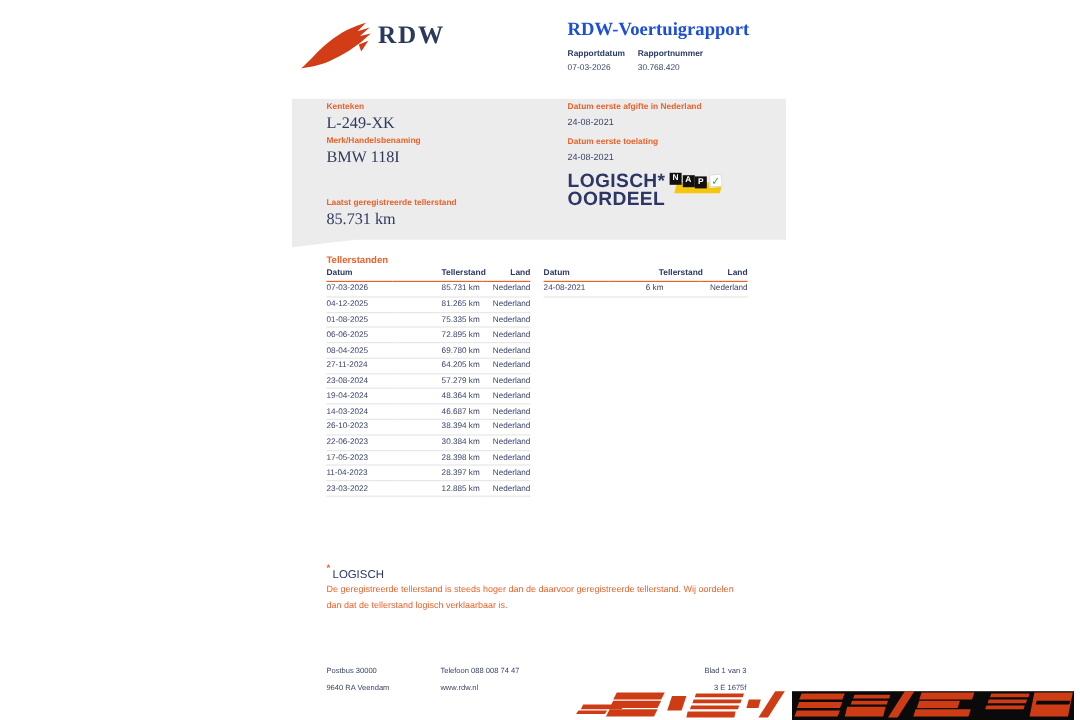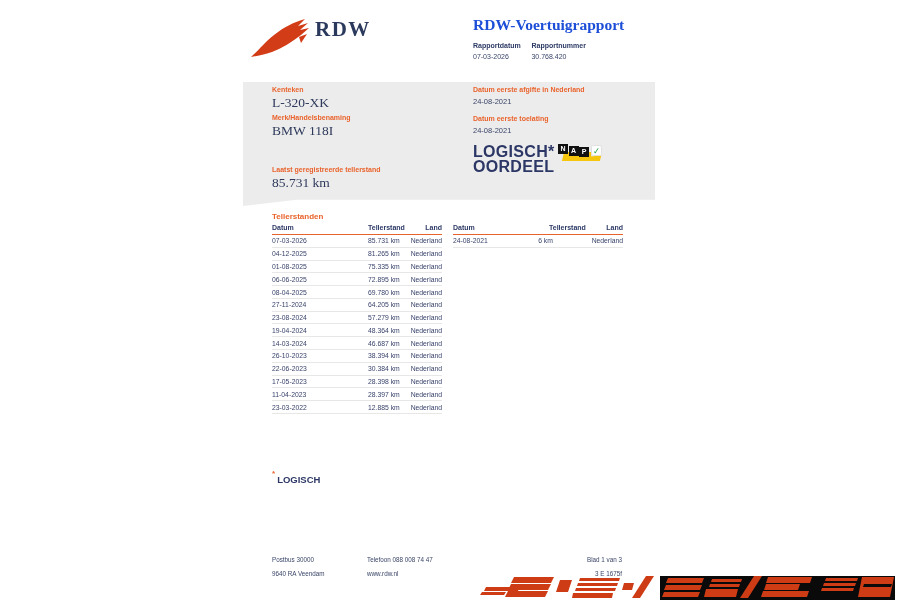--- a/index.html
+++ b/index.html
@@ -51,21 +51,21 @@
   .tbl th.h2 { text-align:right; }
   .tbl td { font-size:6.8px; color:#39436b; padding:2.4px 0; border-bottom:1px solid #e7e7e7; }
   .tbl td.c1 { padding-left:41px; }
   .tbl td.c2 { text-align:right; }
   .tbl-right td.c1 { padding-left:0; text-align:center; }
   col.w0 { width:55px; } col.w1 { width:75px; } col.w2 { width:40px; }
 
   
   .footnote-title { position:absolute; left:35px; top:469px; }
   .fn-star { font-size:8px; color:#e9632c; font-weight:bold; vertical-align:top; margin-right:2px; }
-  .fn-word { font-size:9.5px; font-weight:bold; color:#2c3766; }
+  .fn-word { font-size:9.5px; font-weight:normal; color:#2c3766; }
   .footnote-body { position:absolute; left:35px; top:484px; width:345px; font-size:7.5px; line-height:14px; color:#e9632c; }
 
   
   .footer-col { position:absolute; top:553px; font-size:6.3px; color:#3a4668; line-height:13.5px; }
   .fc0 { left:35px; } .fc1 { left:130px; } .fc2 { left:323px; width:62px; text-align:right; }
 
   
   .glitch { position:absolute; left:480px; top:574px; width:420px; height:26px; }
 </style>
 </head>
@@ -88,21 +88,21 @@
       </div>
       <div class="meta-col">
         <div class="meta-label">Rapportnummer</div>
         <div class="meta-value">30.768.420</div>
       </div>
     </div>
 
     <div class="panel">
       <div class="fld" style="left:29px; top:4px;">
         <div class="fld-label">Kenteken</div>
-        <div class="fld-value-serif">L-320-XK</div>
+        <div class="fld-value-serif">L-249-XK</div>
       </div>
       <div class="fld" style="left:29px; top:32px;">
         <div class="fld-label">Merk/Handelsbenaming</div>
         <div class="fld-value-serif">BMW 118I</div>
       </div>
       <div class="fld" style="left:29px; top:84px;">
         <div class="fld-label">Laatst geregistreerde tellerstand</div>
         <div class="fld-value-serif">85.731 km</div>
       </div>
       <div class="fld" style="left:230px; top:4px;">
@@ -235,20 +235,21 @@
             <td class="c0">24-08-2021</td>
             <td class="c1">6 km</td>
             <td class="c2">Nederland</td>
           </tr>
         </tbody>
     </table>
 
     <div class="footnote-title">
       <span class="fn-star">*</span><span class="fn-word">LOGISCH</span>
     </div>
+    <div class="footnote-body">De geregistreerde tellerstand is steeds hoger dan de daarvoor geregistreerde tellerstand. Wij oordelen dan dat de tellerstand logisch verklaarbaar is.</div>
 
     <div class="footer-col fc0">
       <div>Postbus 30000</div>
       <div>9640 RA Veendam</div>
     </div>
     <div class="footer-col fc1">
       <div>Telefoon 088 008 74 47</div>
       <div>www.rdw.nl</div>
     </div>
     <div class="footer-col fc2">

